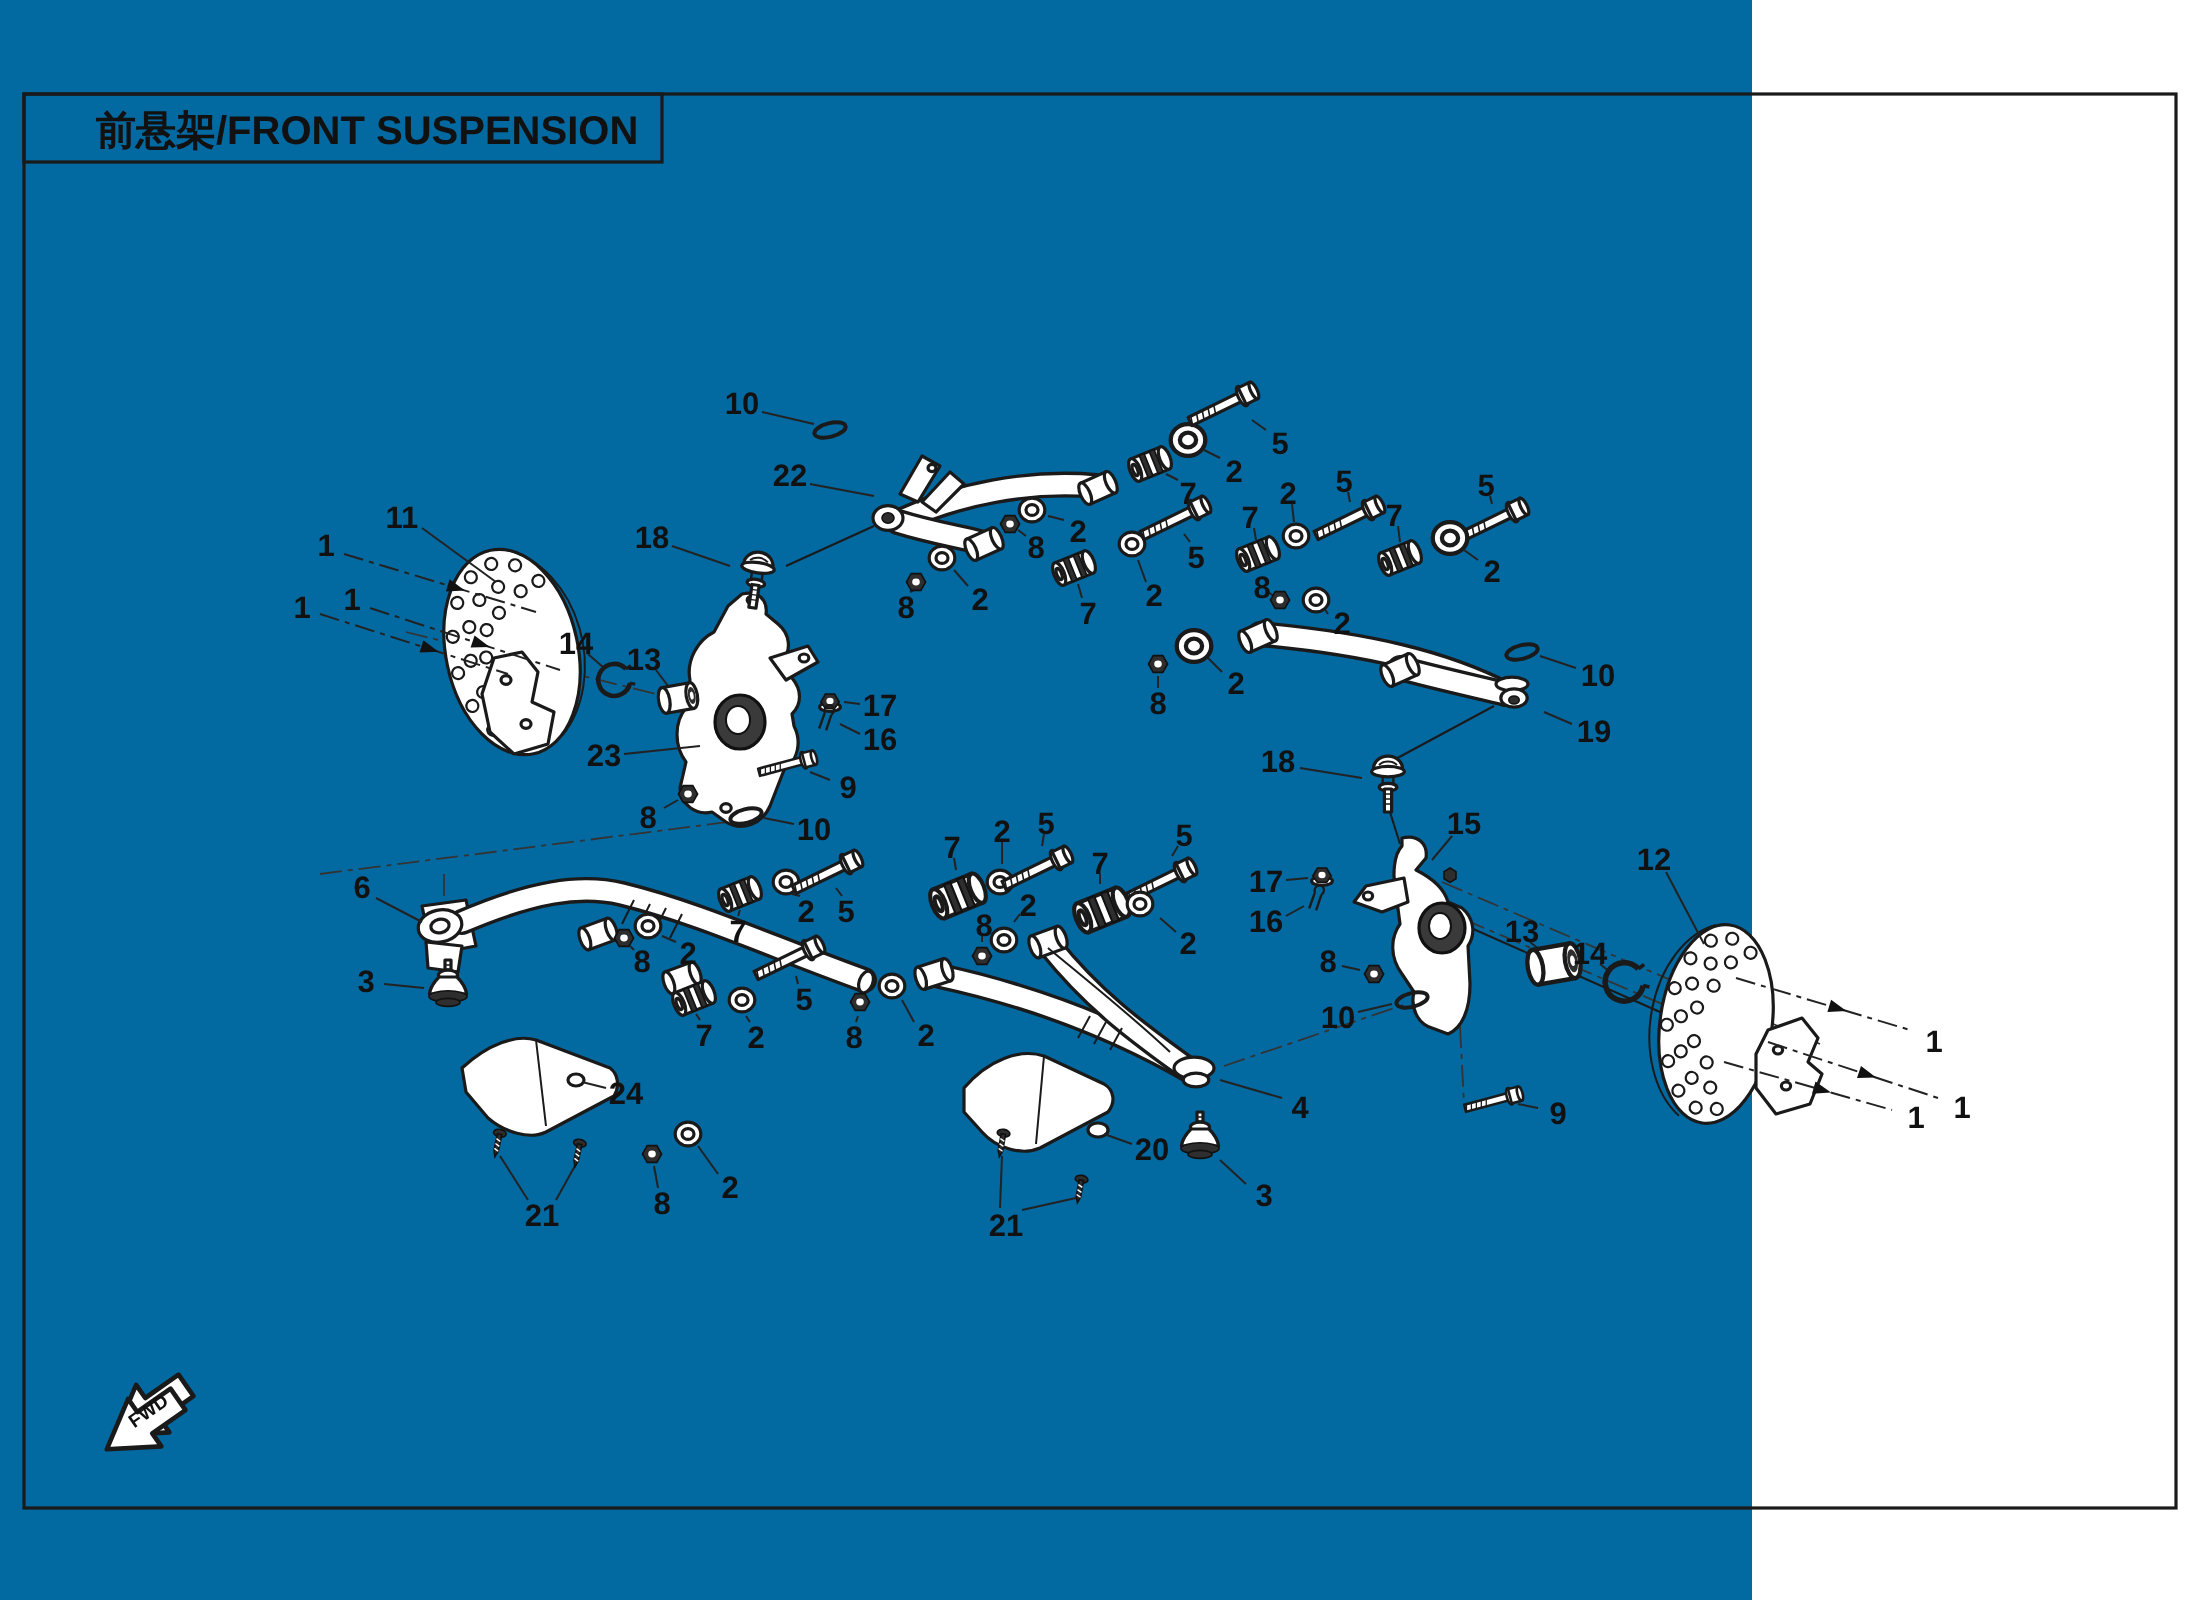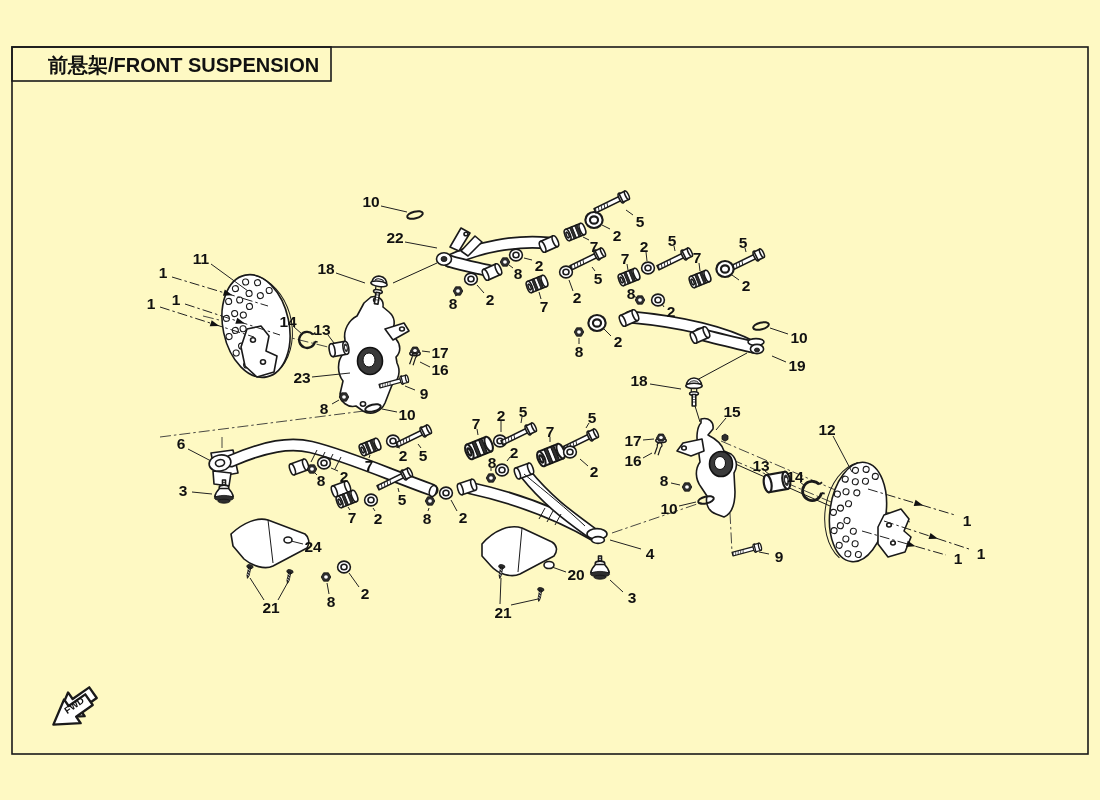--- a/index.html
+++ b/index.html
@@ -1,16 +1,16 @@
 <!DOCTYPE html>
 <html><head>
 <meta charset="utf-8">
 <style>
   html,body{margin:0;padding:0;background:#fff;}
-  .stage{position:relative;width:1100px;height:800px;background:#fef9c3;font-family:"Liberation Sans",sans-serif;}
+  .stage{position:relative;width:876px;height:800px;background:#0369a1;font-family:"Liberation Sans",sans-serif;}
   svg{position:absolute;left:0;top:0;}
   .leader{stroke:#222;stroke-width:1;fill:none;}
   .dd{stroke-dasharray:10 3 2.5 3;}
   .num{font-family:"Liberation Sans","DejaVu Sans",sans-serif;font-weight:bold;font-size:15.5px;fill:#111;text-anchor:middle;}
   .title-text{font-family:"Liberation Sans","DejaVu Sans",sans-serif;font-weight:bold;font-size:20px;fill:#111;}
   .fwd-text{font-family:"Liberation Sans","DejaVu Sans",sans-serif;font-weight:bold;font-size:9.5px;fill:#111;text-anchor:middle;}
   .part{fill:#fff;stroke:#1a1a1a;stroke-width:1.6;stroke-linejoin:round;}
   .thin{stroke:#1a1a1a;stroke-width:1;fill:none;}
   .hole{fill:#fff;stroke:#1a1a1a;stroke-width:1.1;}
   .tube-o{stroke:#1a1a1a;stroke-width:13;fill:none;stroke-linecap:round;}

